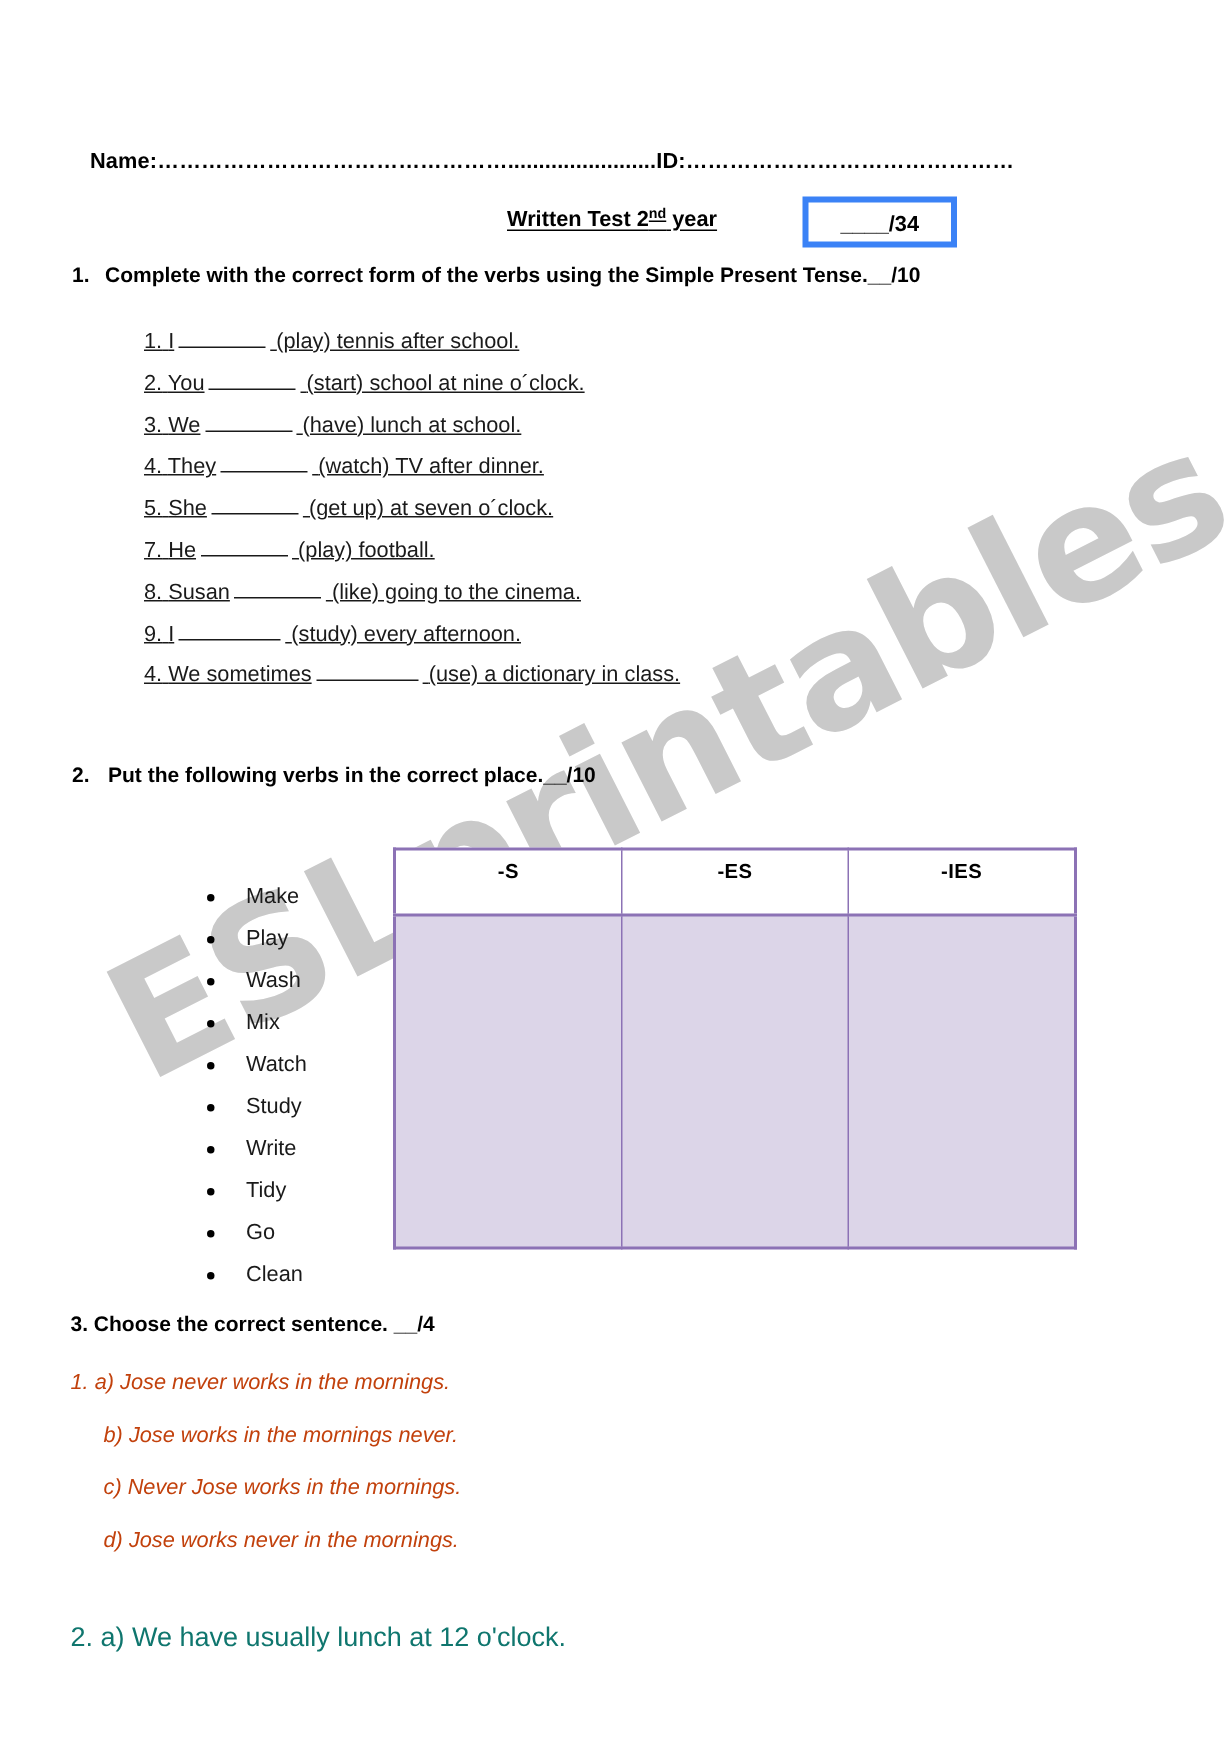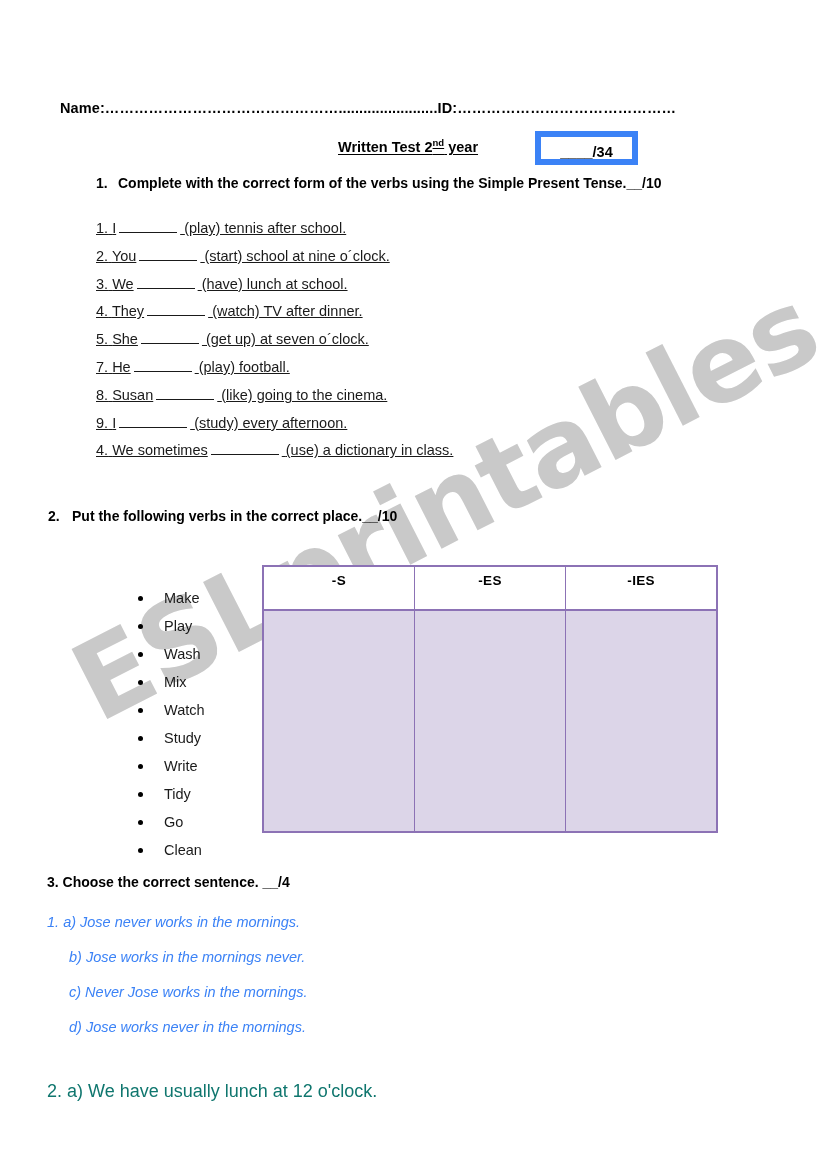--- a/index.html
+++ b/index.html
@@ -82,21 +82,21 @@
     font-size: 9.5px;
     vertical-align: super;
     text-decoration: underline;
   }
   .score-box {
     position: absolute;
     left: 487px;
     top: -3px;
     width: 103px;
     height: 34px;
-    border: 6px solid #3b82f6;
+    border: 4px solid #3b82f6;
     background: #ffffff;
     box-sizing: border-box;
   }
   .score-text {
     position: absolute;
     left: 0;
     right: 0;
     top: 7px;
     text-align: center;
     font-size: 14.5px;
@@ -105,21 +105,21 @@
   }
 
   
   .ex-heading {
     position: absolute;
     font-size: 14px;
     font-weight: 700;
     white-space: nowrap;
   }
   .ex-heading .num { display: inline-block; }
-  .ex1-heading { left: 48px; top: 175px; margin-left: 48px; }
+  .ex1-heading { left: 48px; top: 175px; }
   .ex1-heading .num { width: 22px; }
   .ex2-heading { left: 48px; top: 508px; }
   .ex2-heading .num { width: 24px; }
   .ex3-heading { left: 47px; top: 874px; }
 
   
   .ex1-list {
     position: absolute;
     left: 96px;
     top: 215px;
@@ -211,21 +211,21 @@
     position: absolute;
     left: 47px;
     top: 905px;
     width: 480px;
   }
   .ex3-item {
     font-size: 14.5px;
     font-style: italic;
     line-height: 35px;
     white-space: nowrap;
-    color: #3b82f6;
+    color: #c2410c;
   }
   .ex3-item.indented { padding-left: 22px; }
   .ex3-q2 {
     position: absolute;
     left: 47px;
     top: 1081px;
     font-size: 18px;
     white-space: nowrap;
     color: #0f766e;
   }

